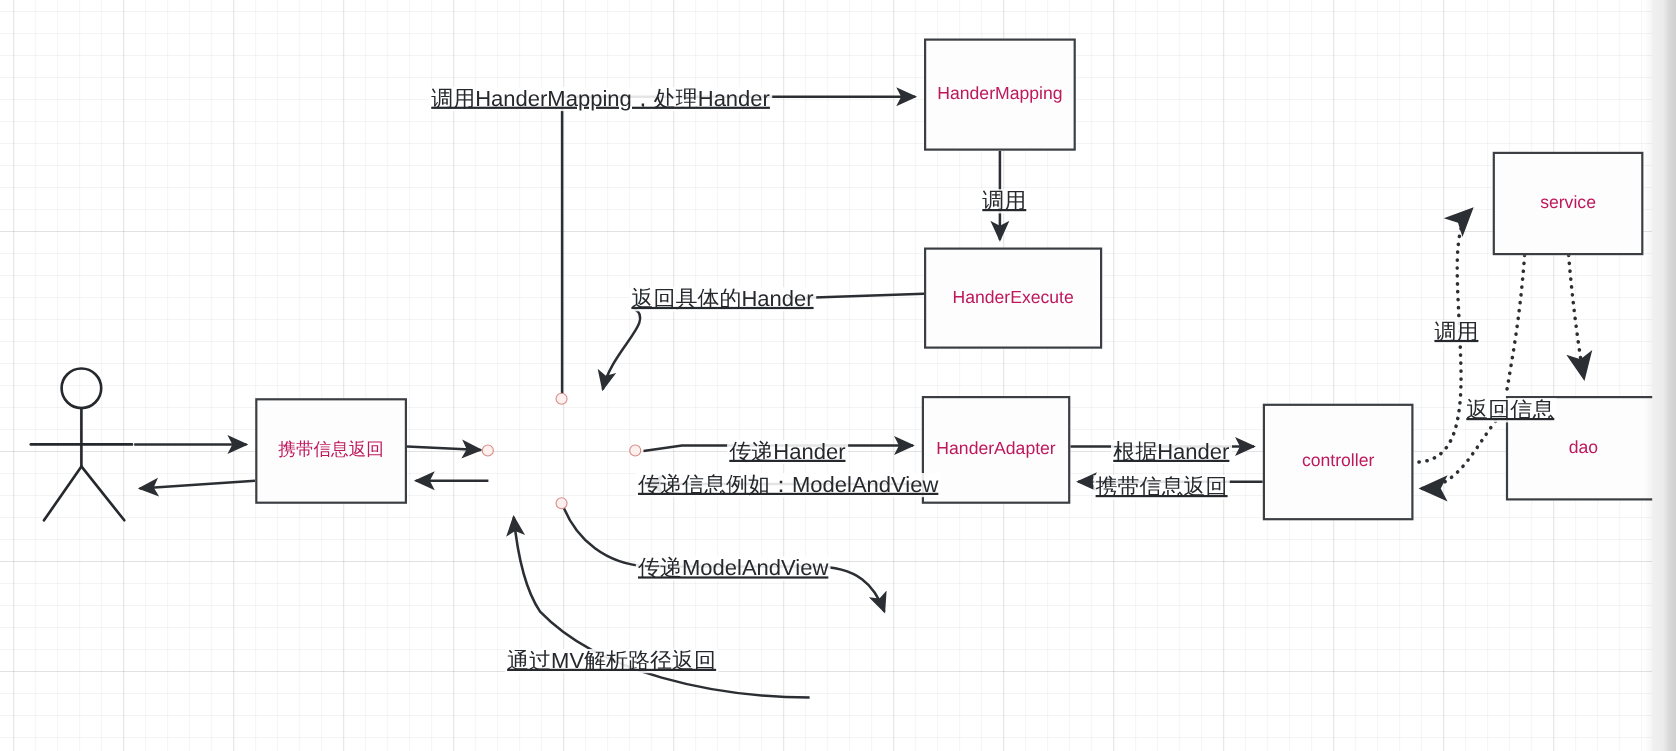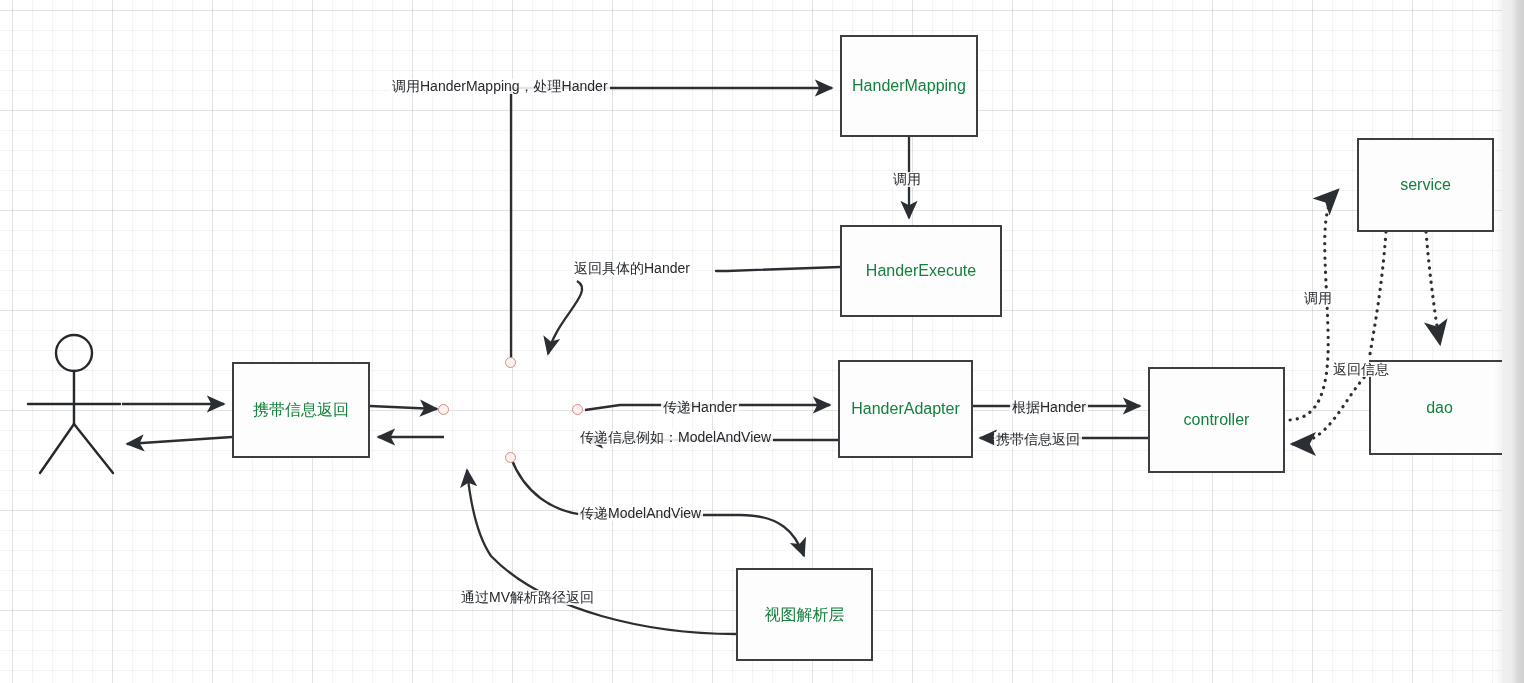--- a/index.html
+++ b/index.html
@@ -55,35 +55,36 @@
   }
   .node-box {
     position: absolute;
     box-sizing: border-box;
     background: #fdfdfd;
     border: 2px solid #3b3f44;
     display: flex;
     align-items: center;
     justify-content: center;
     text-align: center;
-    color: #15803d;
+    color: #be185d;
     font-size: 16px;
     line-height: 1.35;
     padding: 2px 6px;
     white-space: pre-wrap;
     word-break: break-all;
   }
   .edge-label {
     position: absolute;
     color: #25282c;
-    font-size: 14px;
+    font-size: 20px;
     line-height: 1.1;
     white-space: nowrap;
     background: rgba(255,255,255,0.88);
     padding: 0 2px;
+    text-decoration: underline;
   }
   .anchor-dot {
     position: absolute;
     width: 11px;
     height: 11px;
     box-sizing: border-box;
     border-radius: 50%;
     background: #fdf0ef;
     border: 1.6px solid #d98b86;
   }
@@ -175,23 +176,20 @@
   </div>
 
   <div class="node-box" style="left:1357px; top:138px; width:137px; height:94px;">
     <span>service</span>
   </div>
 
   <div class="node-box" style="left:1369px; top:360px; width:141px; height:95px;">
     <span>dao</span>
   </div>
 
-  <div class="node-box" style="left:736px; top:568px; width:137px; height:93px;">
-    <span>视图解析层</span>
-  </div>
 
   <div class="anchor-dot" style="left:505px; top:357px;"></div>
   <div class="anchor-dot" style="left:438px; top:404px;"></div>
   <div class="anchor-dot" style="left:572px; top:404px;"></div>
   <div class="anchor-dot" style="left:505px; top:452px;"></div>
 
   <div class="edge-label" style="left:390px; top:79px;">调用HanderMapping，处理Hander</div>
 
   <div class="edge-label" style="left:891px; top:172px;">调用</div>
 

